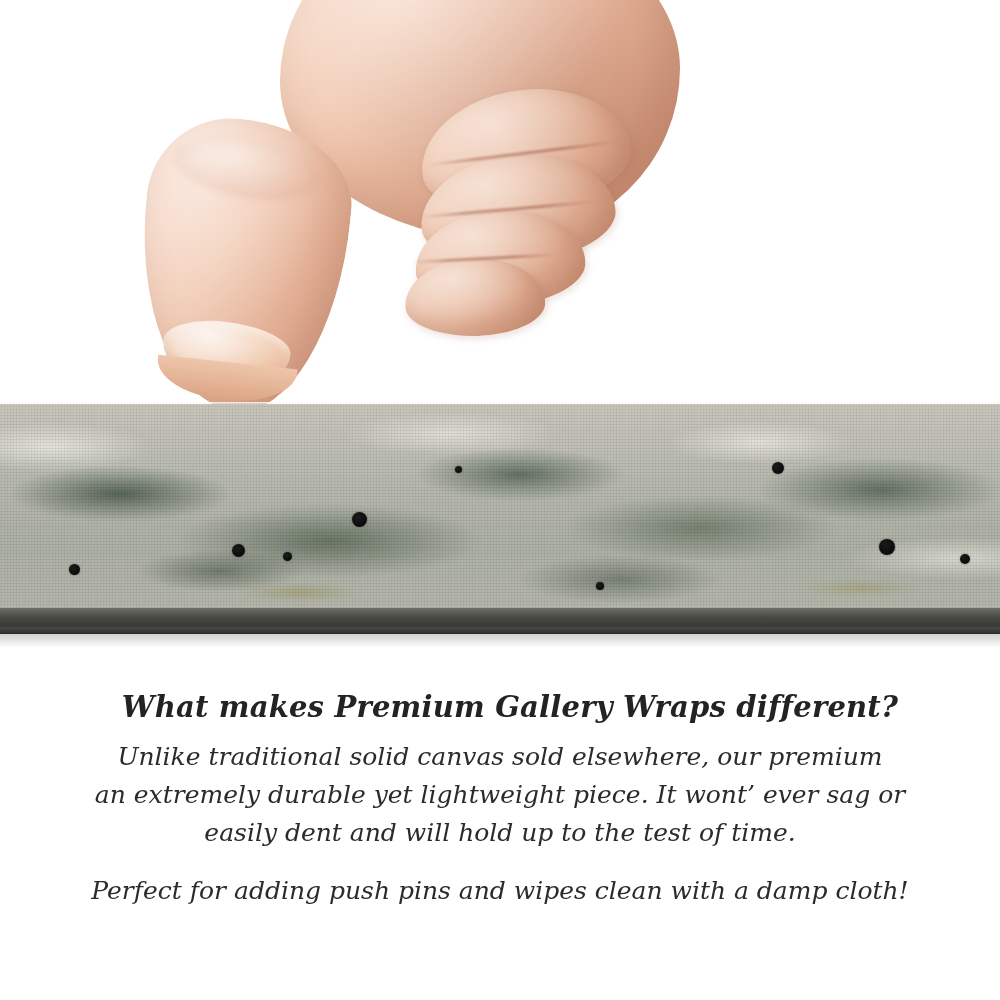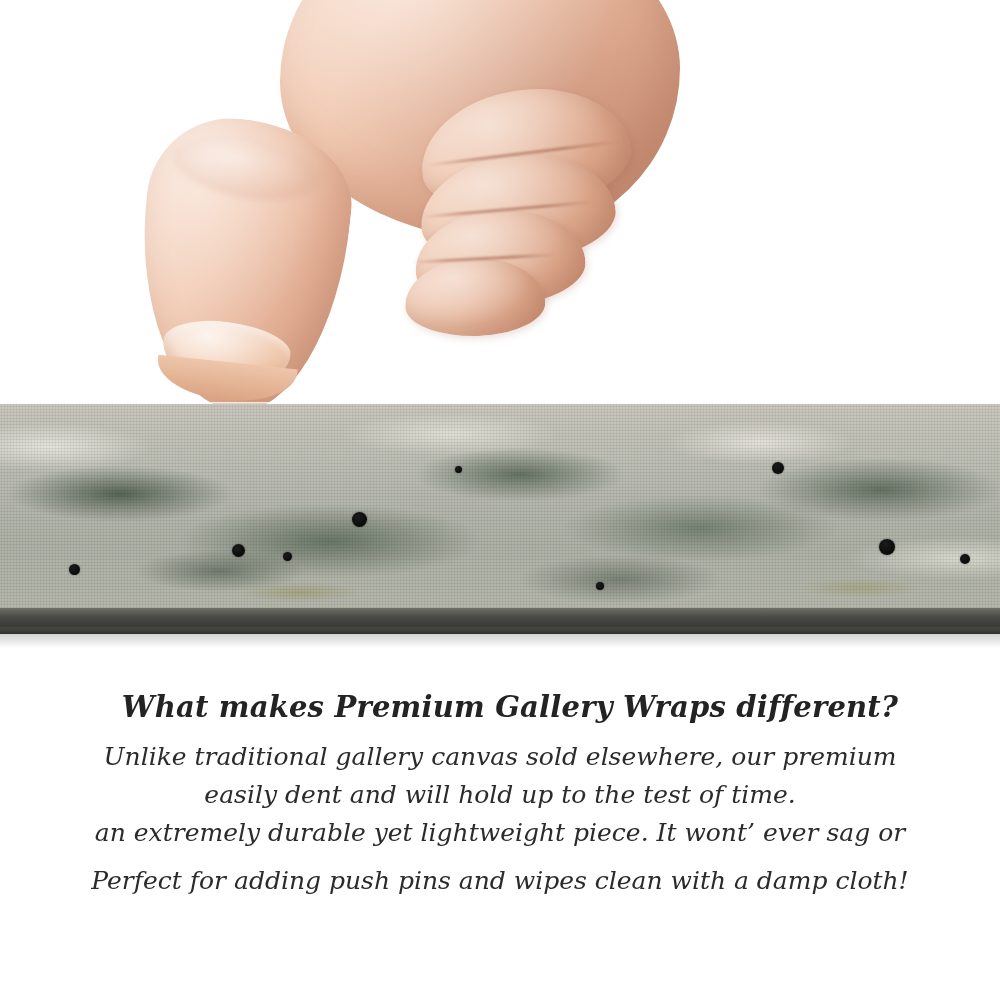--- a/index.html
+++ b/index.html
@@ -239,21 +239,21 @@
     padding-left: 20px;
   }
   .caption-line {
     font-style: italic;
     font-size: 25px;
     line-height: 38px;
     color: #2b2b2b;
     white-space: nowrap;
   }
   .caption-line.last {
-    margin-top: 10px;
+    margin-top: 20px;
   }
 </style>
 </head>
 <body>
 
 <div class="page">
 
   <div class="photo-area">
 
     <div class="hand">
@@ -287,19 +287,19 @@
       <span class="speck" style="left:596px; top:178px; width:8px;  height:8px;"></span>
       <span class="speck" style="left:455px; top:62px;  width:7px;  height:7px;"></span>
     </div>
 
     <div class="canvas-rim"></div>
     <div class="canvas-shadow"></div>
   </div>
 
   <div class="caption">
     <div class="caption-heading">What makes Premium Gallery Wraps different?</div>
-    <div class="caption-line">Unlike traditional gallery canvas sold elsewhere, our premium</div>
+    <div class="caption-line">Unlike traditional solid canvas sold elsewhere, our premium</div>
+    <div class="caption-line">an extremely durable yet lightweight piece. It wont’ ever sag or</div>
     <div class="caption-line">easily dent and will hold up to the test of time.</div>
-    <div class="caption-line">an extremely durable yet lightweight piece. It wont’ ever sag or</div>
     <div class="caption-line last">Perfect for adding push pins and wipes clean with a damp cloth!</div>
   </div>
 
 </div>
 
 </body></html>

